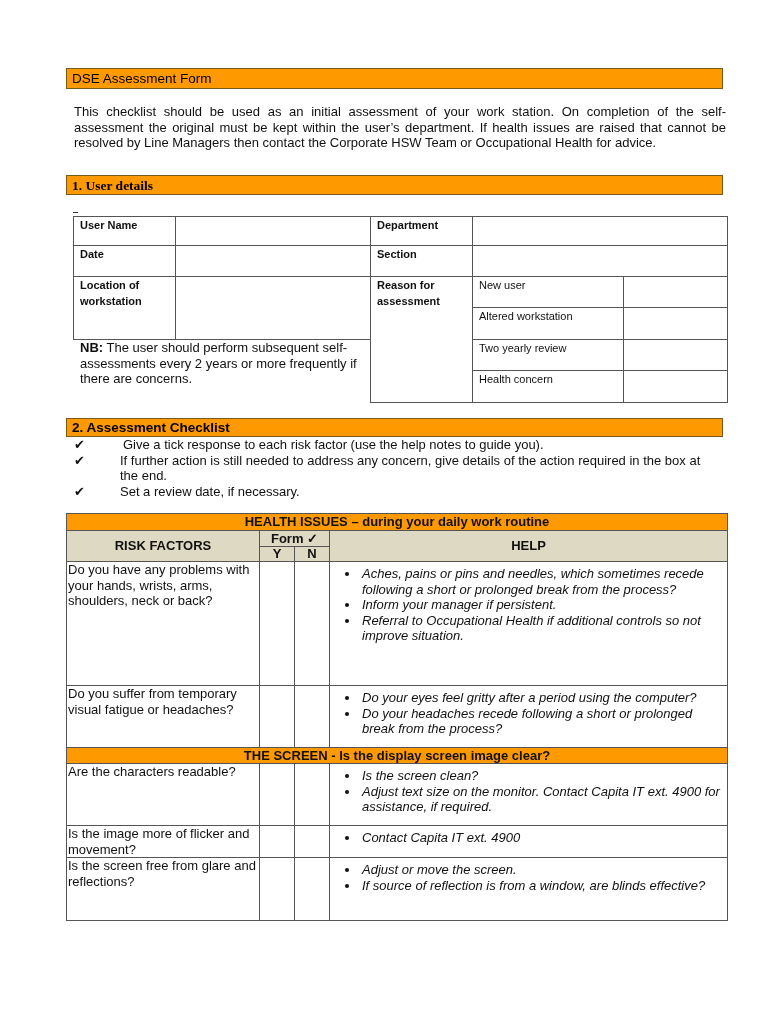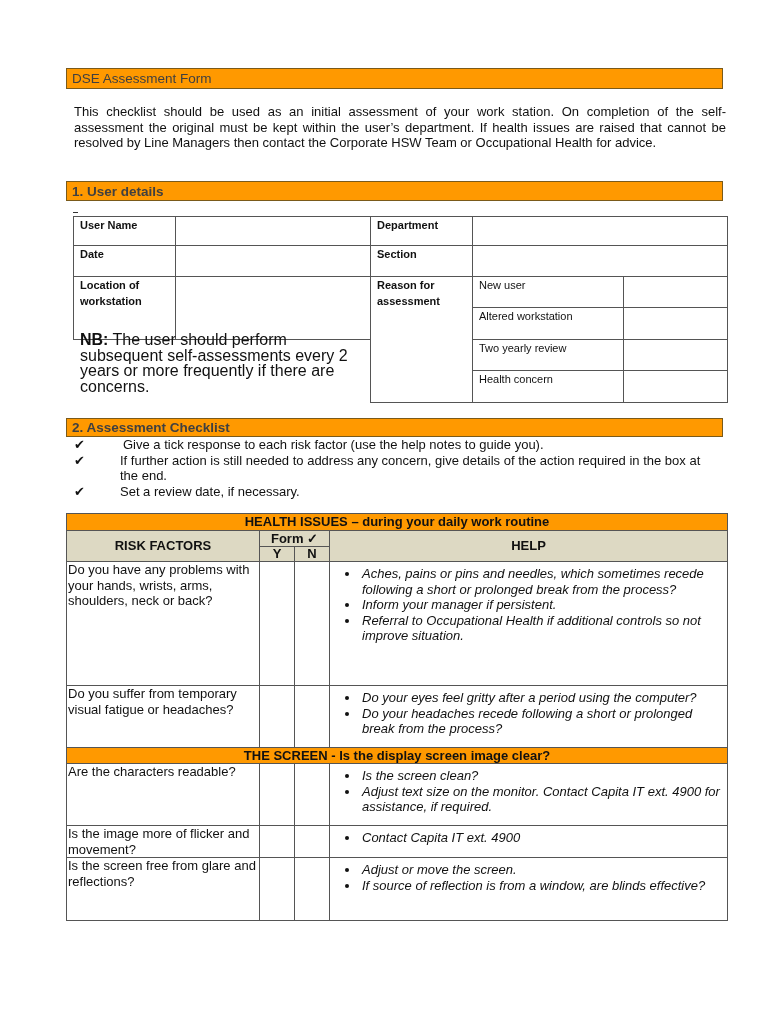--- a/index.html
+++ b/index.html
@@ -1,30 +1,30 @@
 <!DOCTYPE html>
 <html><head>
 <meta charset="utf-8">
 <style>
   html, body { margin: 0; padding: 0; background: #ffffff; }
   body { width: 770px; height: 1024px; position: relative; overflow: hidden;
          font-family: "Liberation Sans", sans-serif; color: #111; font-size: 13px; }
   .page { position: absolute; left: 0; top: 0; width: 770px; height: 1024px; }
   .bar { position: absolute; background: #ff9900; border: 1px solid #7a5a1a;
-         box-sizing: border-box; padding-left: 5px; font-size: 13.5px; line-height: 19px; color: #404040; }
+         box-sizing: border-box; padding-left: 5px; font-size: 13.5px; line-height: 19px; color: #000000; }
   .bar.bold { font-weight: bold; }
   .intro { position: absolute; left: 74px; top: 104px; width: 652px; font-size: 13px;
            line-height: 15.5px; text-align: justify; }
   .tiny-mark { position: absolute; left: 73px; top: 212px; width: 5px; height: 1px; background: #333; }
 
   
   .ud { position: absolute; border-collapse: collapse; font-size: 11px; }
   .ud td { border: 1px solid #555; vertical-align: top; padding: 2px 6px 0 6px; box-sizing: border-box; }
   .lbl { font-weight: bold; }
-  .nb { position: absolute; left: 80px; top: 332px; width: 290px; font-size: 16px; line-height: 15.5px; }
+  .nb { position: absolute; left: 80px; top: 340px; width: 290px; font-size: 13px; line-height: 15.5px; }
 
   .checks { position: absolute; left: 74px; top: 437px; width: 640px; font-size: 13px; line-height: 15.5px; }
   .check-row { display: flex; }
   .check-row .tick { width: 46px; flex: none; font-size: 13px; }
 
   
   .at { position: absolute; left: 66px; top: 513px; width: 661px; border-collapse: collapse;
         font-size: 13px; table-layout: fixed; }
   .at td { border: 1px solid #555; vertical-align: top; padding: 0 1px; box-sizing: border-box; line-height: 15.5px; }
   .at .section td { background: #ff9900; text-align: center; font-weight: bold; padding: 0; line-height: 15px; }
@@ -38,21 +38,21 @@
 <body>
 
 <div class="page">
 
   <div class="bar" style="left:66px; top:68px; width:657px; height:21px;">
     <span>DSE Assessment Form</span>
   </div>
 
   <div class="intro">This checklist should be used as an initial assessment of your work station.  On completion of the self-assessment the original must be kept within the user’s department. If health issues are raised that cannot be resolved by Line Managers then contact the Corporate HSW Team or Occupational Health for advice.</div>
 
-  <div class="bar bold" style="left:66px; top:181px; width:657px; height:20px;">
+  <div class="bar bold" style="left:66px; top:175px; width:657px; height:20px;font-family:Liberation Serif, serif;">
     <span>1. User details</span>
   </div>
 
   <div class="tiny-mark"></div>
 
   <table class="ud" style="left:73px; top:216px;">
     <colgroup>
       <col style="width:102px">
         <col style="width:195px">
         <col style="width:102px">

